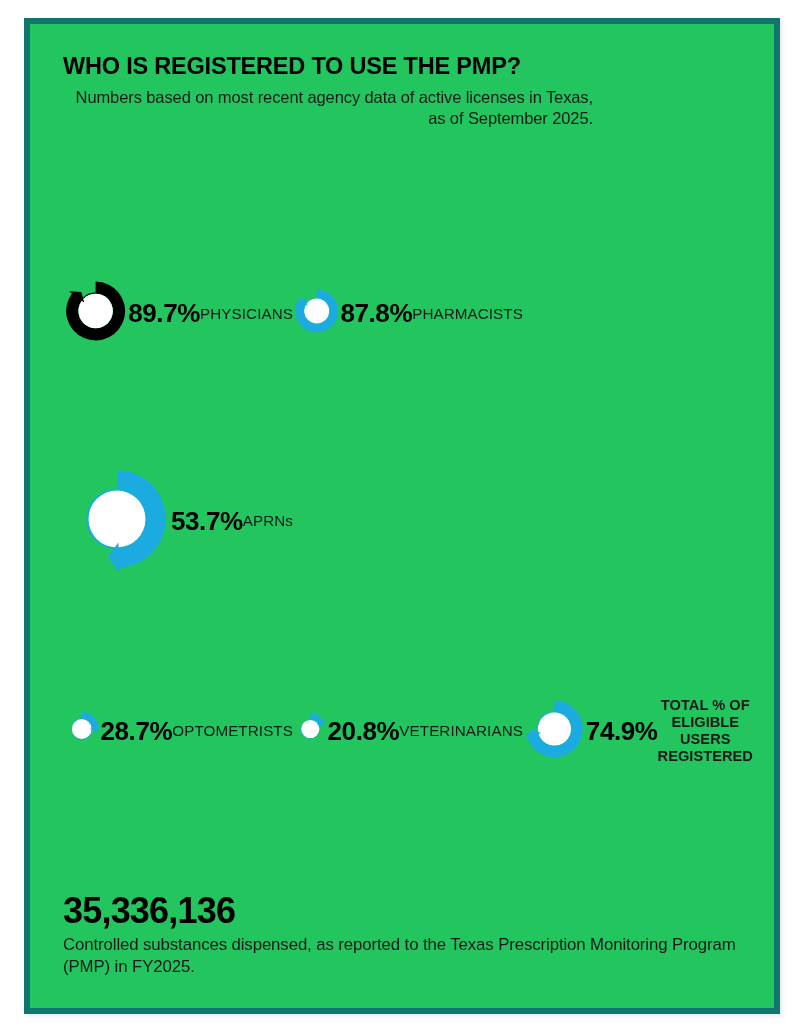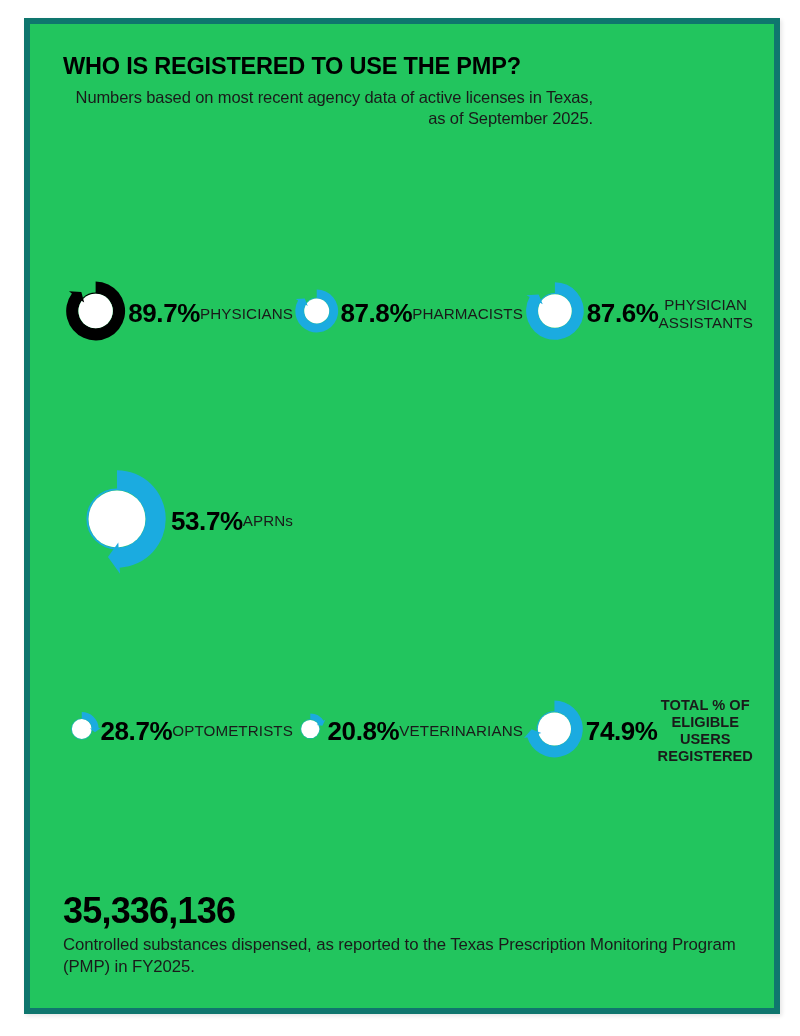--- a/index.html
+++ b/index.html
@@ -171,29 +171,20 @@
           </div>
           <div class="cell">
             <svg width="124" height="124" viewBox="0 0 124 124" class="gauge">
               <circle cx="62" cy="62" r="34" fill="none" stroke="#1BABE0" stroke-width="2.2"></circle>
               <circle cx="62" cy="62" r="32.699999999999996" fill="#ffffff"></circle>
               <path d="M 62 6 A 56 56 0 1 1 13.274 34.401 L 7.183 30.951 L 30.786 29.586 L 38.507 48.693 L 32.416 45.243 A 34 34 0 1 0 62 28 Z" fill="#1BABE0"></path>
             </svg>
             <div class="pct">87.8%</div>
             <div class="lbl">PHARMACISTS</div>
           </div>
-          <div class="cell">
-            <svg width="124" height="124" viewBox="0 0 124 124" class="gauge">
-              <circle cx="62" cy="62" r="34" fill="none" stroke="#1BABE0" stroke-width="2.2"></circle>
-              <circle cx="62" cy="62" r="32.699999999999996" fill="#ffffff"></circle>
-              <path d="M 62 6 A 56 56 0 1 1 12.931 35.015 L 6.797 31.642 L 30.381 29.981 L 38.342 48.989 L 32.208 45.616 A 34 34 0 1 0 62 28 Z" fill="#1BABE0"></path>
-            </svg>
-            <div class="pct">87.6%</div>
-            <div class="lbl">PHYSICIAN<br>ASSISTANTS</div>
-          </div>
         </div>
         <div class="row row-2">
           <div class="cell">
             <svg width="124" height="124" viewBox="0 0 124 124" class="gauge">
               <circle cx="62" cy="62" r="34" fill="none" stroke="#1BABE0" stroke-width="2.2"></circle>
               <circle cx="62" cy="62" r="32.699999999999996" fill="#ffffff"></circle>
               <path d="M 62 6 A 56 56 0 0 1 65.157 117.911 L 65.552 124.9 L 51.632 105.789 L 63.522 88.957 L 63.917 95.946 A 34 34 0 0 0 62 28 Z" fill="#1BABE0"></path>
             </svg>
             <div class="pct">53.7%</div>
             <div class="lbl">APRNs</div>

